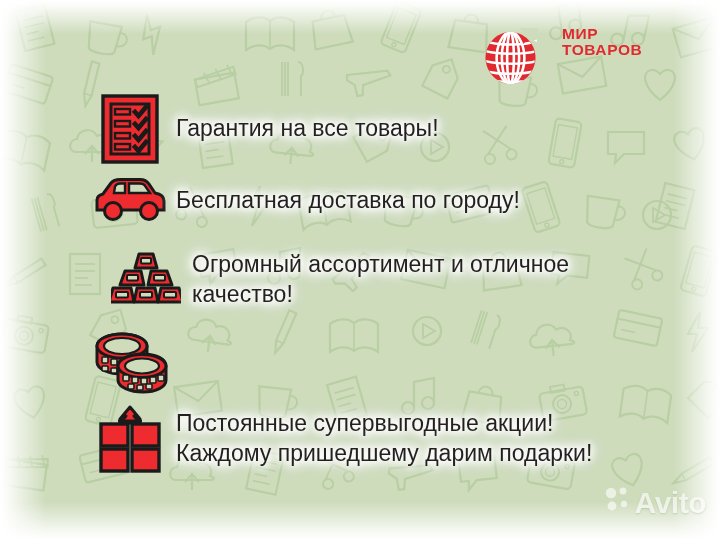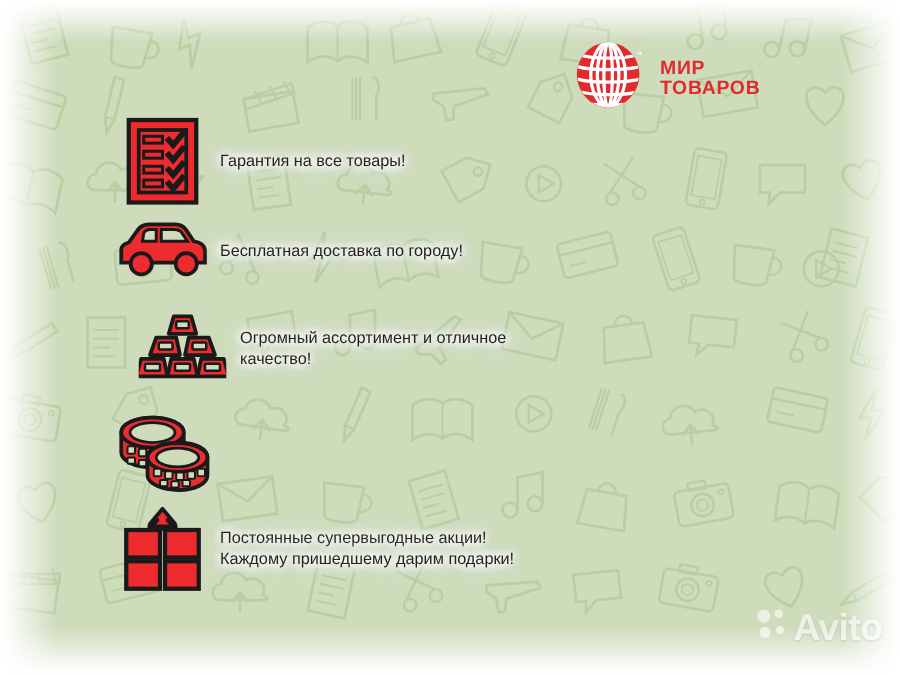--- a/index.html
+++ b/index.html
@@ -22,38 +22,38 @@
     position:absolute;inset:0;pointer-events:none;
     background:
       linear-gradient(to right,#ffffff 0px,rgba(255,255,255,.92) 6px,rgba(255,255,255,0) 46px),
       linear-gradient(to left,#ffffff 0px,rgba(255,255,255,.92) 6px,rgba(255,255,255,0) 46px),
       linear-gradient(to bottom,#ffffff 0px,rgba(255,255,255,.92) 5px,rgba(255,255,255,0) 34px),
       linear-gradient(to top,#ffffff 0px,rgba(255,255,255,.92) 5px,rgba(255,255,255,0) 38px);
   }
 
   
   #logo{
-    position:absolute;left:455px;top:26px;width:215px;height:74px;
-    display:flex;align-items:center;gap:9px;
+    position:absolute;left:479px;top:26px;width:215px;height:74px;
+    display:flex;align-items:flex-start;gap:19px;
   }
   #logo-mark{width:64px;height:70px;flex:0 0 64px;}
   #logo-text{
     display:flex;flex-direction:column;justify-content:center;
     line-height:1.06;
   }
   #logo-text span{
     color:#e02a2f;font-weight:bold;font-size:15.5px;letter-spacing:.6px;
     white-space:nowrap;
   }
 
   
   .row{position:absolute;display:flex;align-items:center;}
   .icon-cell{width:92px;flex:0 0 92px;display:flex;align-items:center;justify-content:center;}
   .copy{
-    color:#241f20;font-size:13px;line-height:1.30;
+    color:#241f20;font-size:23px;line-height:1.30;
     text-shadow:
       0 0 7px #fff,0 0 7px #fff,0 0 11px #fff,0 0 11px #fff,
       0 0 16px #fff,0 0 16px #fff,0 0 22px rgba(255,255,255,.95);
     white-space:pre-line;
   }
 
   #row-1{left:84px;top:92px;}
   #row-2{left:84px;top:176px;}
   #row-3{left:100px;top:250px;}
   #row-4{left:84px;top:330px;}

